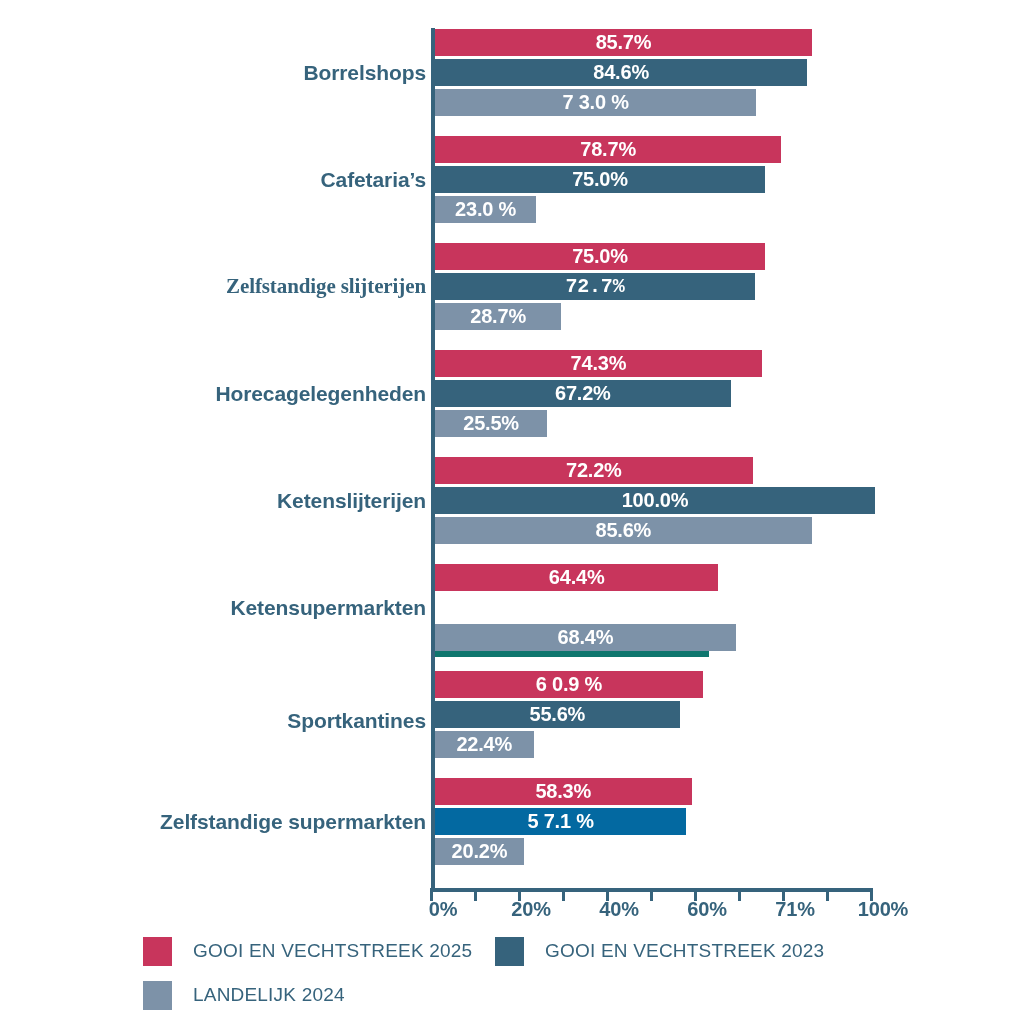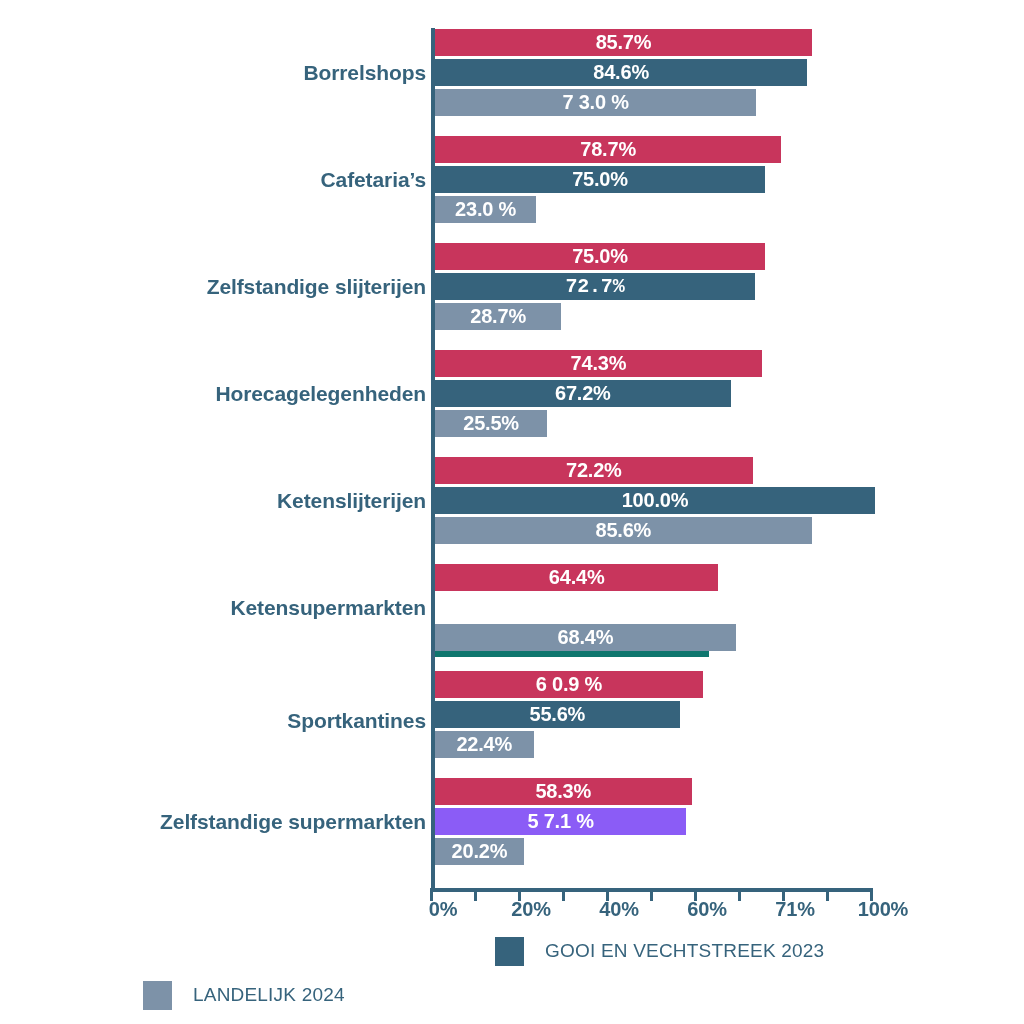--- a/index.html
+++ b/index.html
@@ -178,21 +178,21 @@
             <span class="bar-value">75.0%</span>
           </div>
         </div>
         <div class="bar-row" style="top: 60px; width: 101.2px;">
           <div class="bar" style="width: 100%; background: rgb(125, 146, 168);">
             <span class="bar-value">23.0 %</span>
           </div>
         </div>
       </div>
       <div class="group" style="top: 243px;">
-        <div class="cat-label" style="top: 30px; line-height: 27px;">Zelfstandige slijterijen</div>
+        <div class="cat-label" style="top: 30px; line-height: 27px; font-family: Liberation Serif, serif;">Zelfstandige slijterijen</div>
         <div class="bar-row" style="top: 0px; width: 330px;">
           <div class="bar" style="width: 100%; background: rgb(200, 53, 92);">
             <span class="bar-value">75.0%</span>
           </div>
         </div>
         <div class="bar-row" style="top: 30px; width: 319.88px; font-family: Liberation Mono, monospace;">
           <div class="bar" style="width: 100%; background: rgb(54, 99, 124);">
             <span class="bar-value">72.7%</span>
           </div>
         </div>
@@ -275,21 +275,21 @@
         </div>
       </div>
       <div class="group" style="top: 778px;">
         <div class="cat-label" style="top: 30px; line-height: 27px;">Zelfstandige supermarkten</div>
         <div class="bar-row" style="top: 0px; width: 256.52px;">
           <div class="bar" style="width: 100%; background: rgb(200, 53, 92);">
             <span class="bar-value">58.3%</span>
           </div>
         </div>
         <div class="bar-row" style="top: 30px; width: 251.24px;">
-          <div class="bar" style="width: 100%; background: #8b5cf6;">
+          <div class="bar" style="width: 100%; background: #0369a1;">
             <span class="bar-value">5 7.1 %</span>
           </div>
         </div>
         <div class="bar-row" style="top: 60px; width: 88.88px;">
           <div class="bar" style="width: 100%; background: rgb(125, 146, 168);">
             <span class="bar-value">20.2%</span>
           </div>
         </div>
       </div>
     </div>
@@ -310,20 +310,24 @@
       <div class="tick-label" style="left: 443px;">0%</div>
       <div class="tick-label" style="left: 531px;">20%</div>
       <div class="tick-label" style="left: 619px;">40%</div>
       <div class="tick-label" style="left: 707px;">60%</div>
       <div class="tick-label" style="left: 795px;">71%</div>
       <div class="tick-label" style="left: 883px;">100%</div>
     </div>
 
   <div id="legend">
     <div class="legend-row">
+      <div class="legend-item col1">
+        <span class="legend-swatch" style="background:#C8355C"></span>
+        <span class="legend-text">GOOI EN VECHTSTREEK 2025</span>
+      </div>
       <div class="legend-item col2">
         <span class="legend-swatch" style="background:#36637C"></span>
         <span class="legend-text">GOOI EN VECHTSTREEK 2023</span>
       </div>
     </div>
     <div class="legend-row">
       <div class="legend-item col1">
         <span class="legend-swatch" style="background:#7D92A8"></span>
         <span class="legend-text">LANDELIJK 2024</span>
       </div>

